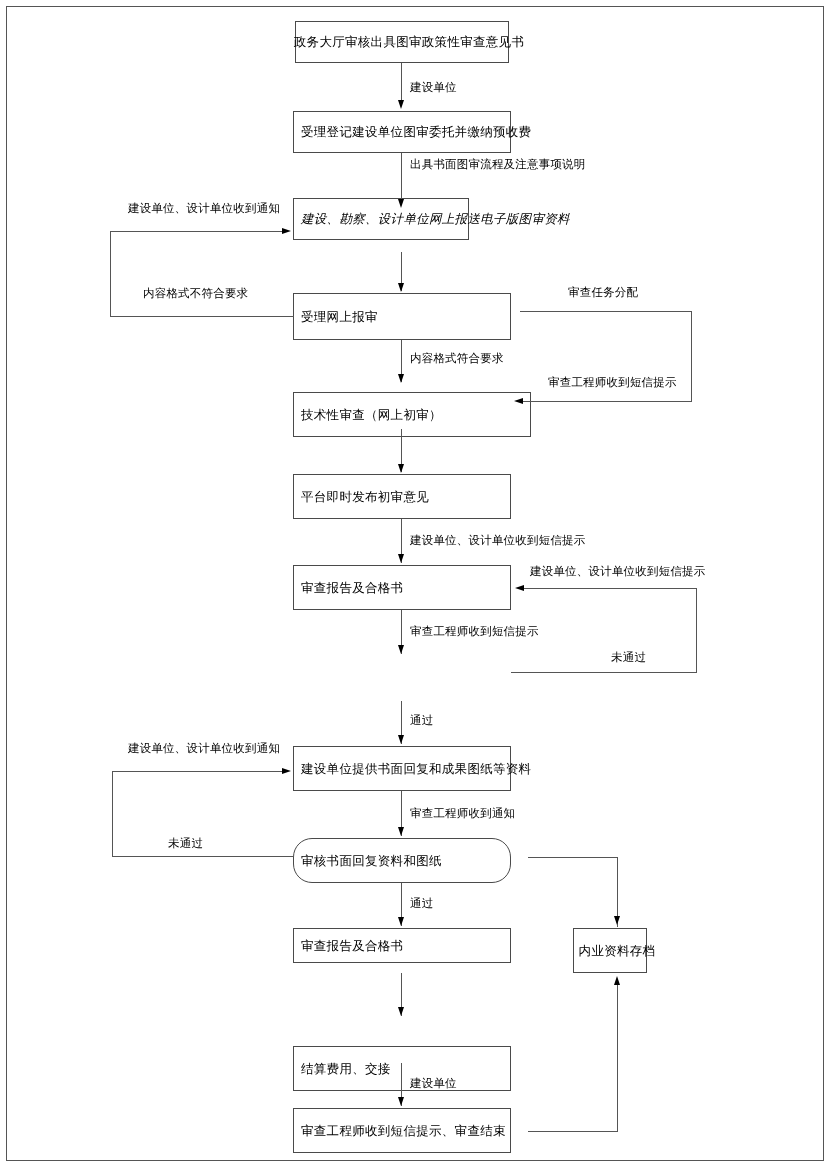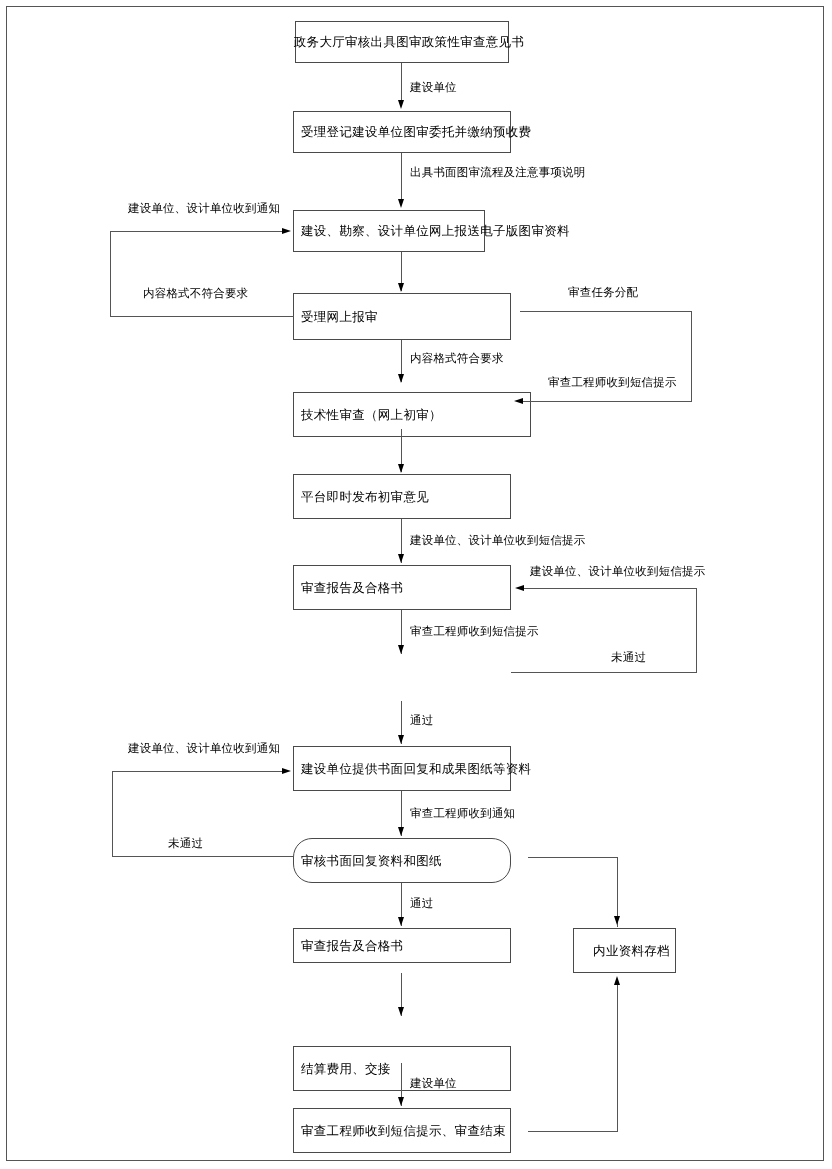--- a/index.html
+++ b/index.html
@@ -76,50 +76,50 @@
 <body>
 
 <div id="page">
 
   <div class="frame"></div>
 
   <div class="node center" style="left:295px;top:21px;width:214px;height:42px;">政务大厅审核出具图审政策性审查意见书</div>
 
   <div class="node" style="left:293px;top:111px;width:218px;height:42px;">受理登记建设单位图审委托并缴纳预收费</div>
 
-  <div class="node" style="left:293px;top:210px;width:192px;height:42px;">建设、勘察、设计单位网上报送电子版图审资料</div>
+  <div class="node" style="left:293px;top:198px;width:176px;height:42px;font-style:italic;">建设、勘察、设计单位网上报送电子版图审资料</div>
 
   <div class="node" style="left:293px;top:293px;width:218px;height:47px;">受理网上报审</div>
 
   <div class="node" style="left:293px;top:392px;width:238px;height:45px;text-align:right;">技术性审查（网上初审）</div>
 
   <div class="node" style="left:293px;top:474px;width:218px;height:45px;">平台即时发布初审意见</div>
 
   <div class="node" style="left:293px;top:565px;width:218px;height:45px;">审查报告及合格书</div>
 
 
   <div class="node" style="left:293px;top:746px;width:218px;height:45px;">建设单位提供书面回复和成果图纸等资料</div>
 
   <div class="node" style="left:293px;top:838px;width:218px;height:45px;border-radius:19px;">审核书面回复资料和图纸</div>
 
   <div class="node" style="left:293px;top:928px;width:218px;height:35px;">审查报告及合格书</div>
 
   <div class="node" style="left:293px;top:1018px;width:218px;height:45px;margin-top:28px;">结算费用、交接</div>
 
   <div class="node" style="left:293px;top:1108px;width:218px;height:45px;">审查工程师收到短信提示、审查结束</div>
 
-  <div class="node center" style="left:573px;top:928px;width:103px;height:45px;">内业资料存档</div>
+  <div class="node center" style="left:573px;top:928px;width:74px;height:45px;">内业资料存档</div>
 
   <div class="vline" style="left:401px;top:63px;height:39px;"></div>
   <div class="ar-down" style="left:398px;top:100px;"></div>
   <div class="lbl" style="left:410px;top:82px;">建设单位</div>
 
   <div class="vline" style="left:401px;top:153px;height:48px;"></div>
   <div class="ar-down" style="left:398px;top:199px;"></div>
-  <div class="lbl" style="left:410px;top:167px;">出具书面图审流程及注意事项说明</div>
+  <div class="lbl" style="left:410px;top:159px;">出具书面图审流程及注意事项说明</div>
 
   <div class="vline" style="left:401px;top:252px;height:39px;"></div>
   <div class="ar-down" style="left:398px;top:283px;"></div>
 
   <div class="vline" style="left:401px;top:340px;height:42px;"></div>
   <div class="ar-down" style="left:398px;top:374px;"></div>
   <div class="lbl" style="left:410px;top:353px;">内容格式符合要求</div>
 
   <div class="vline" style="left:401px;top:429px;height:43px;"></div>
   <div class="ar-down" style="left:398px;top:464px;"></div>

